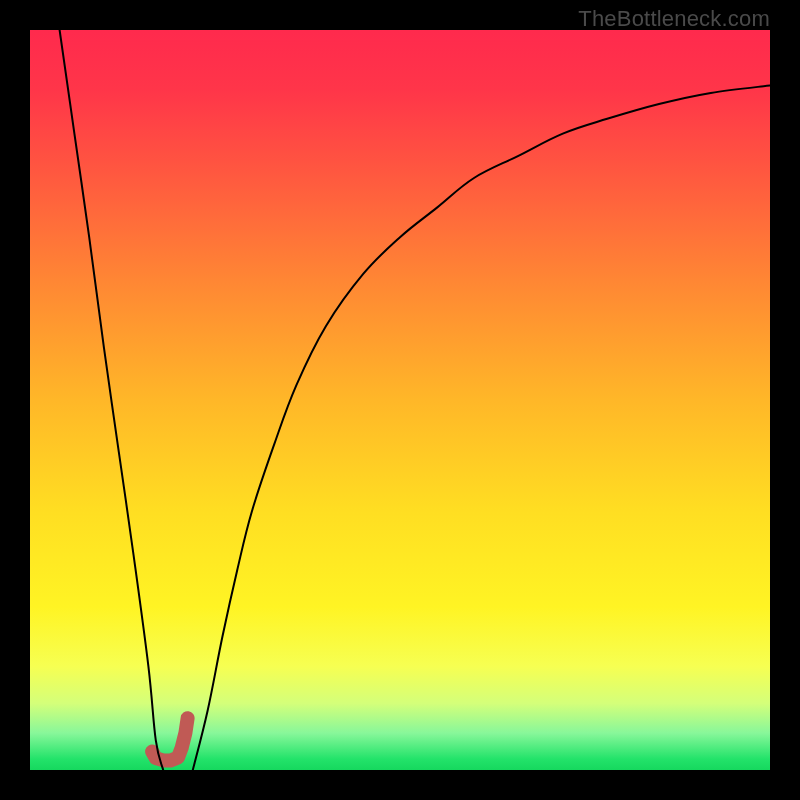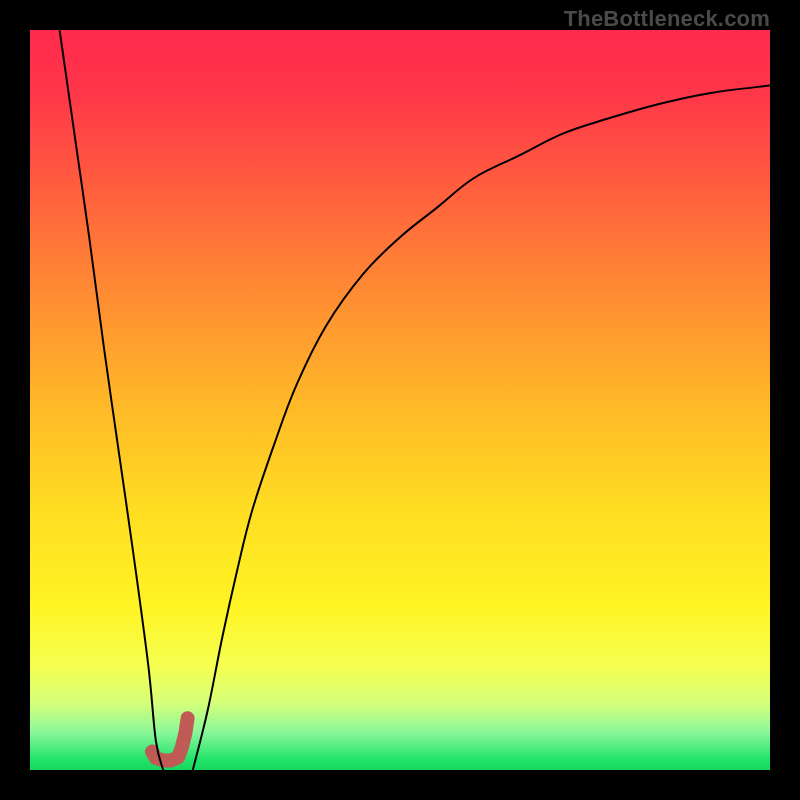--- a/index.html
+++ b/index.html
@@ -32,21 +32,21 @@
     top: 0;
     width: 100%;
     height: 100%;
   }
   .watermark {
     position: absolute;
     top: 6px;
     right: 30px;
     color: #4a4a4a;
     font-size: 22px;
-    font-weight: 700;
+    font-weight: 400;
     letter-spacing: 0.2px;
   }
   svg.curves {
     position: absolute;
     left: 0;
     top: 0;
     width: 100%;
     height: 100%;
   }
 </style>

